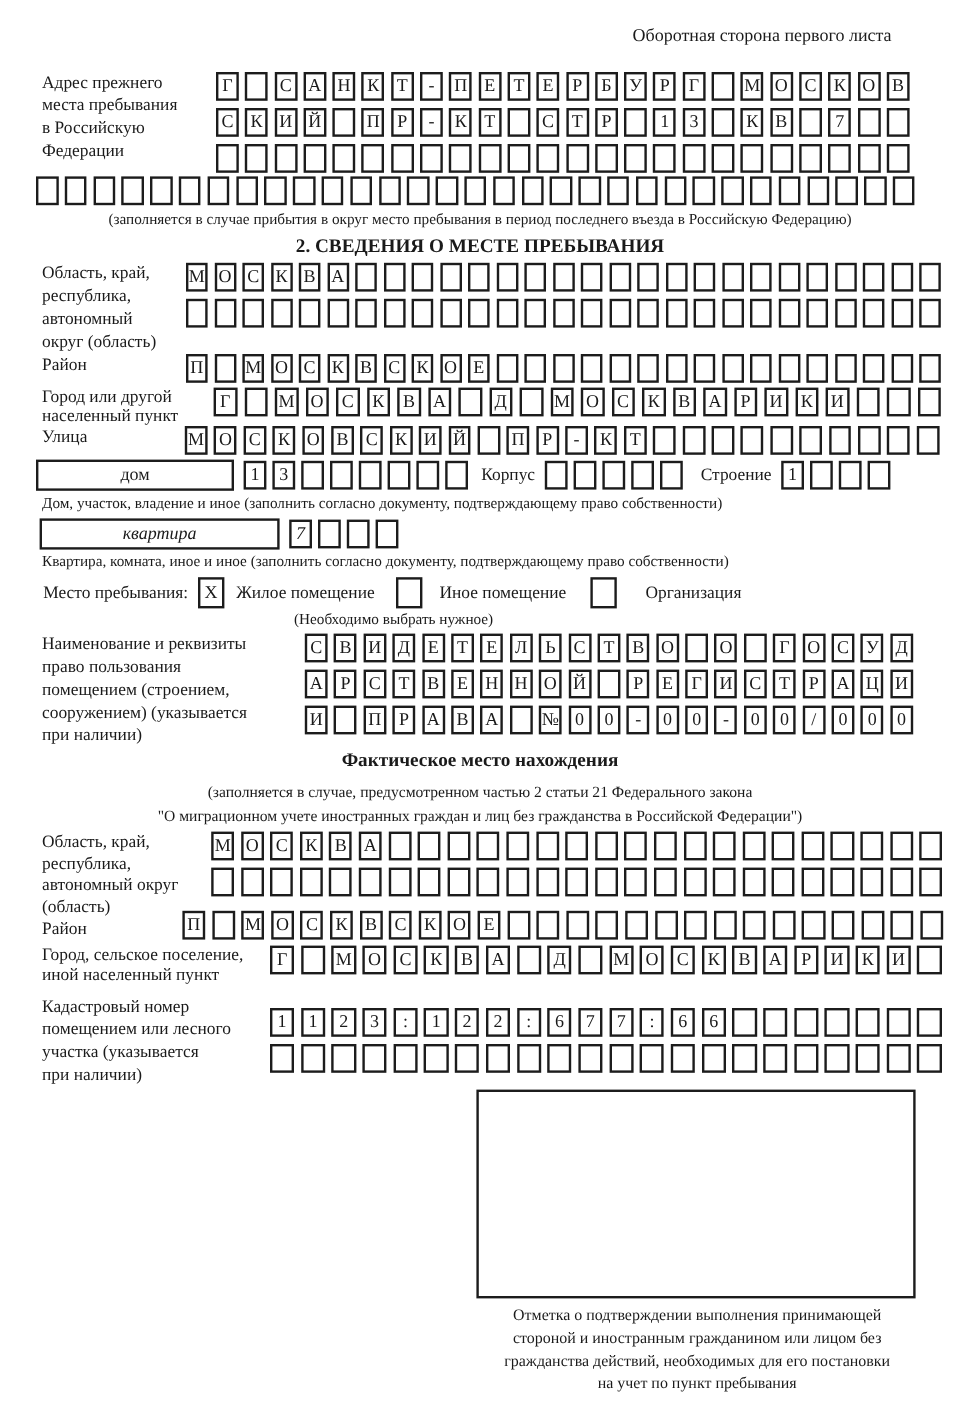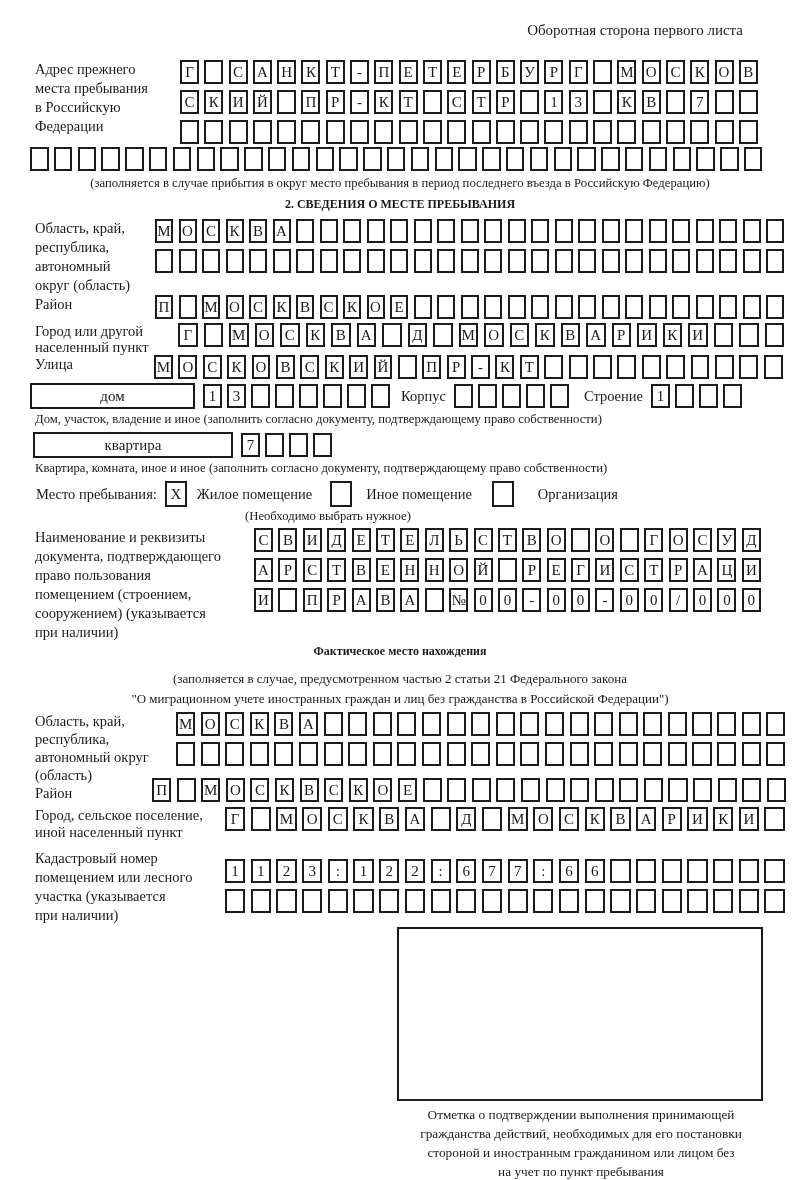--- a/index.html
+++ b/index.html
@@ -27,21 +27,21 @@
   .p-f25 .cb{width:19.1px;margin-right:5.5px;}
   .p-f26 .cb{width:19.1px;margin-right:5.5px;}
   .p-f22 .cb{width:20.2px;margin-right:5.5px;}
   .p-sm .cb{width:19px;margin-right:5px;}
   .flexrow{display:flex;align-items:flex-start;}
   .lbl{font-size:14.5px;line-height:19px;}
   .lbl div{white-space:nowrap;}
   .note{font-size:12.7px;line-height:16px;}
   .center{text-align:center;}
   .bold{font-weight:bold;}
-  .h-sec{font-size:12px;height:19px;}
+  .h-sec{font-size:16px;height:19px;}
   .wbox{box-sizing:border-box;border:2px solid #1c1c1c;height:26px;display:flex;
         align-items:center;justify-content:center;font-size:15px;background:#fff;}
   .chk{display:inline-block;box-sizing:border-box;border:2px solid #1c1c1c;width:22px;height:26px;
        text-align:center;font-size:15px;line-height:22px;vertical-align:top;background:#fff;}
   .inl-lbl{font-size:14.5px;line-height:26px;white-space:nowrap;}
   .stamp-box{box-sizing:border-box;border:2px solid #1c1c1c;width:366px;height:174px;background:#fff;}
 </style>
 </head>
 <body>
 
@@ -101,41 +101,40 @@
   <div class="flexrow" style="margin:4px 0 0 30px;align-items:center;">
     <div class="wbox" style="width:165px;">дом</div>
     <div class="boxrow p-sm" style="margin-left:8px;"><span class="cb">1</span><span class="cb">3</span><span class="cb"></span><span class="cb"></span><span class="cb"></span><span class="cb"></span><span class="cb"></span><span class="cb"></span></div>
     <div class="inl-lbl" style="margin-left:6px;">Корпус</div>
     <div class="boxrow p-sm" style="margin-left:8px;"><span class="cb"></span><span class="cb"></span><span class="cb"></span><span class="cb"></span><span class="cb"></span></div>
     <div class="inl-lbl" style="margin-left:10px;">Строение</div>
     <div class="boxrow p-sm" style="margin-left:8px;"><span class="cb">1</span><span class="cb"></span><span class="cb"></span><span class="cb"></span></div>
   </div>
   <div class="note" style="margin:2px 0 0 35px;">Дом, участок, владение и иное (заполнить согласно документу, подтверждающему право собственности)</div>
 
-  <div class="flexrow" style="margin:5px 0 0 33px;align-items:center;">
+  <div class="flexrow" style="margin:5px 0 0 33px;align-items:center;font-style:italic;">
     <div class="wbox" style="width:200px;">квартира</div>
     <div class="boxrow p-sm" style="margin-left:8px;"><span class="cb">7</span><span class="cb"></span><span class="cb"></span><span class="cb"></span></div>
   </div>
   <div class="note" style="margin:2px 0 0 35px;">Квартира, комната, иное и иное (заполнить согласно документу, подтверждающему право собственности)</div>
 
   <div class="flexrow" style="margin:5px 0 0 36px;align-items:center;">
     <div class="inl-lbl">Место пребывания:</div>
     <span class="chk" style="margin-left:8px;">X</span>
     <div class="inl-lbl" style="margin-left:10px;">Жилое помещение</div>
     <span class="chk" style="margin-left:18px;"></span>
     <div class="inl-lbl" style="margin-left:14px;">Иное помещение</div>
     <span class="chk" style="margin-left:20px;"></span>
     <div class="inl-lbl" style="margin-left:24px;">Организация</div>
   </div>
   <div class="note" style="margin:1px 0 0 245px;">(Необходимо выбрать нужное)</div>
 
   <div class="flexrow" style="margin:4px 0 0 35px;">
     <div class="lbl" style="flex:0 0 219px;">
       <div>Наименование и реквизиты</div>
-      <div>документа, подтверждающего</div>
       <div>право пользования</div>
       <div>помещением (строением,</div>
       <div>сооружением) (указывается</div>
       <div>при наличии)</div>
     </div>
     <div class="rows-stack">
       <div class="boxrow p-doc"><span class="cb">С</span><span class="cb">В</span><span class="cb">И</span><span class="cb">Д</span><span class="cb">Е</span><span class="cb">Т</span><span class="cb">Е</span><span class="cb">Л</span><span class="cb">Ь</span><span class="cb">С</span><span class="cb">Т</span><span class="cb">В</span><span class="cb">О</span><span class="cb"></span><span class="cb">О</span><span class="cb"></span><span class="cb">Г</span><span class="cb">О</span><span class="cb">С</span><span class="cb">У</span><span class="cb">Д</span></div>
       <div class="boxrow p-doc"><span class="cb">А</span><span class="cb">Р</span><span class="cb">С</span><span class="cb">Т</span><span class="cb">В</span><span class="cb">Е</span><span class="cb">Н</span><span class="cb">Н</span><span class="cb">О</span><span class="cb">Й</span><span class="cb"></span><span class="cb">Р</span><span class="cb">Е</span><span class="cb">Г</span><span class="cb">И</span><span class="cb">С</span><span class="cb">Т</span><span class="cb">Р</span><span class="cb">А</span><span class="cb">Ц</span><span class="cb">И</span></div>
       <div class="boxrow p-doc"><span class="cb">И</span><span class="cb"></span><span class="cb">П</span><span class="cb">Р</span><span class="cb">А</span><span class="cb">В</span><span class="cb">А</span><span class="cb"></span><span class="cb">№</span><span class="cb">0</span><span class="cb">0</span><span class="cb">-</span><span class="cb">0</span><span class="cb">0</span><span class="cb">-</span><span class="cb">0</span><span class="cb">0</span><span class="cb">/</span><span class="cb">0</span><span class="cb">0</span><span class="cb">0</span></div>
     </div>
@@ -182,18 +181,18 @@
     </div>
     <div class="rows-stack" style="margin-top:10px;">
       <div class="boxrow p-f22"><span class="cb">1</span><span class="cb">1</span><span class="cb">2</span><span class="cb">3</span><span class="cb">:</span><span class="cb">1</span><span class="cb">2</span><span class="cb">2</span><span class="cb">:</span><span class="cb">6</span><span class="cb">7</span><span class="cb">7</span><span class="cb">:</span><span class="cb">6</span><span class="cb">6</span><span class="cb"></span><span class="cb"></span><span class="cb"></span><span class="cb"></span><span class="cb"></span><span class="cb"></span><span class="cb"></span></div>
       <div class="boxrow p-f22"><span class="cb"></span><span class="cb"></span><span class="cb"></span><span class="cb"></span><span class="cb"></span><span class="cb"></span><span class="cb"></span><span class="cb"></span><span class="cb"></span><span class="cb"></span><span class="cb"></span><span class="cb"></span><span class="cb"></span><span class="cb"></span><span class="cb"></span><span class="cb"></span><span class="cb"></span><span class="cb"></span><span class="cb"></span><span class="cb"></span><span class="cb"></span><span class="cb"></span></div>
     </div>
   </div>
 
   <div class="stamp-box" style="margin:2px 0 0 397px;"></div>
   <div style="margin:4px 0 0 385px;width:392px;font-size:13.3px;line-height:19px;text-align:center;">
     <div>Отметка о подтверждении выполнения принимающей</div>
+    <div>стороной и иностранным гражданином или лицом без</div>
     <div>гражданства действий, необходимых для его постановки</div>
-    <div>стороной и иностранным гражданином или лицом без</div>
     <div>на учет по пункт пребывания</div>
   </div>
 
 </div>
 
 </body></html>

